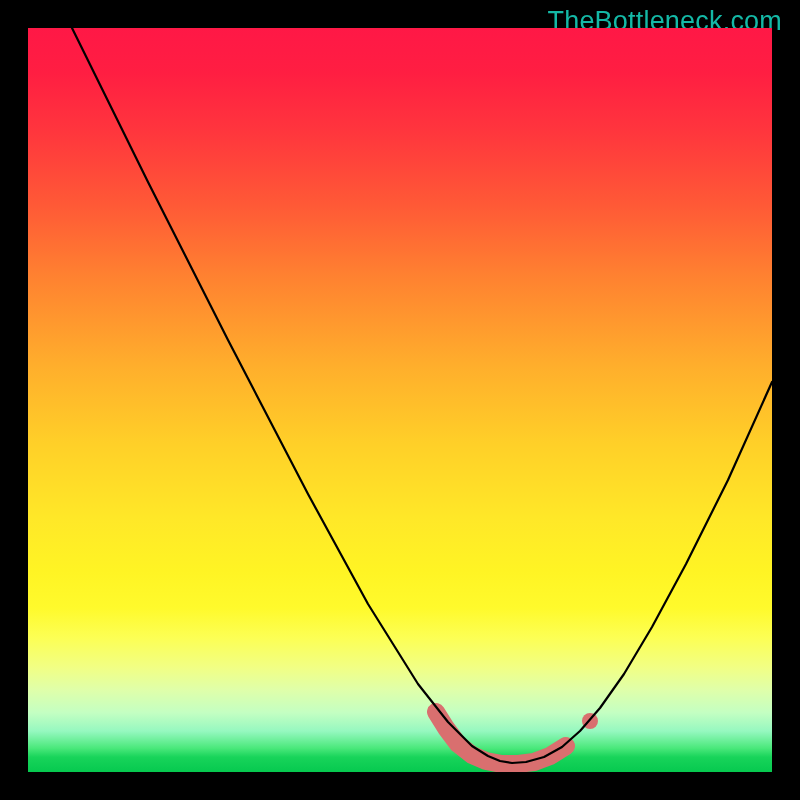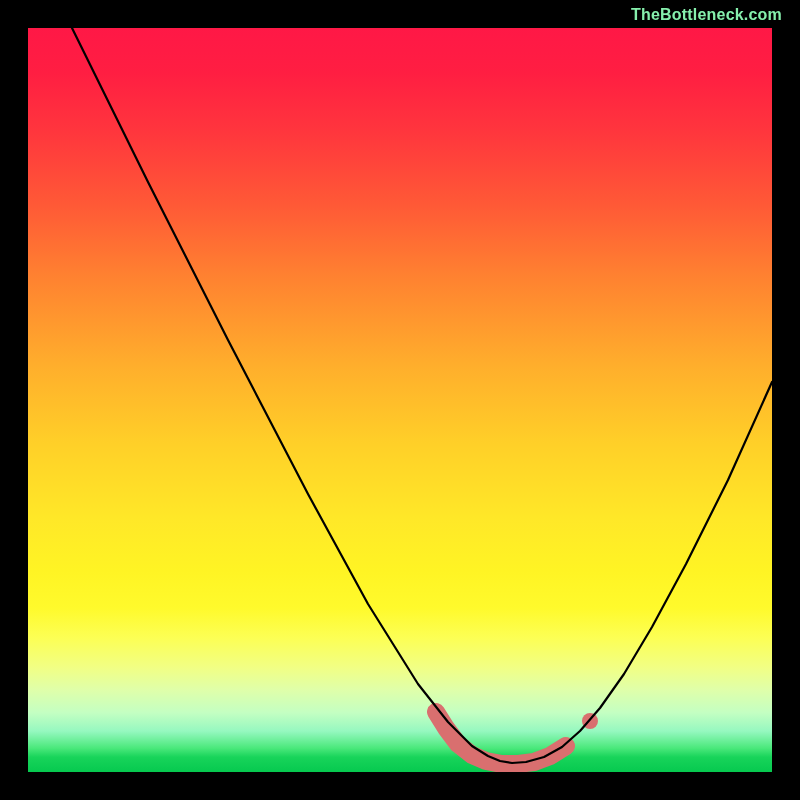--- a/index.html
+++ b/index.html
@@ -51,24 +51,24 @@
     );
   }
   .curve-svg {
     position: absolute;
     inset: 0;
   }
   .attribution {
     position: absolute;
     top: 6px;
     right: 18px;
-    color: #86efac;
-    font-size: 16px;
+    color: #14b8a6;
+    font-size: 27px;
     letter-spacing: 0.2px;
-    font-weight: 700;
+    font-weight: 400;
   }
 </style>
 </head>
 <body>
 
 <div class="stage">
 
   <div class="attribution">TheBottleneck.com</div>
 
   <div class="plot">

